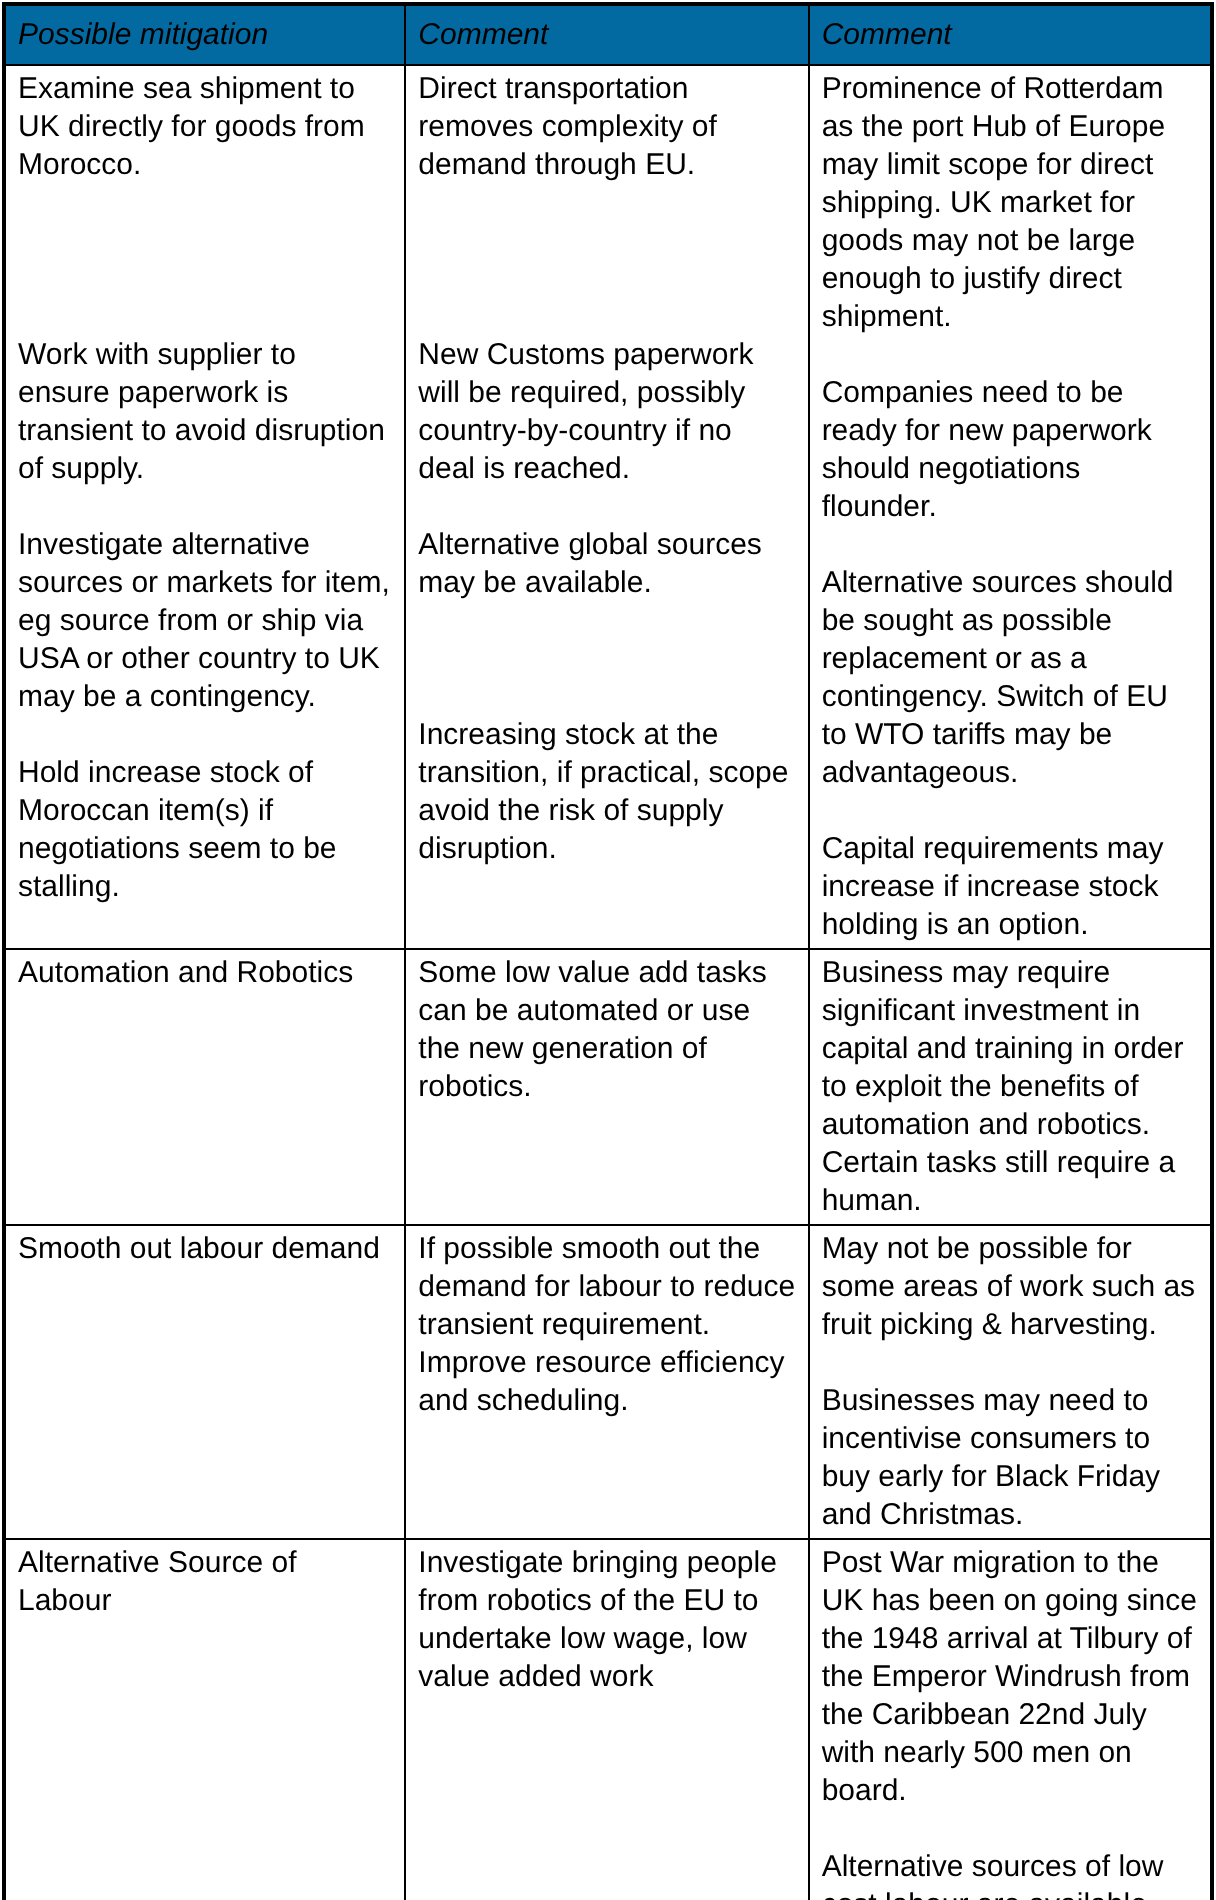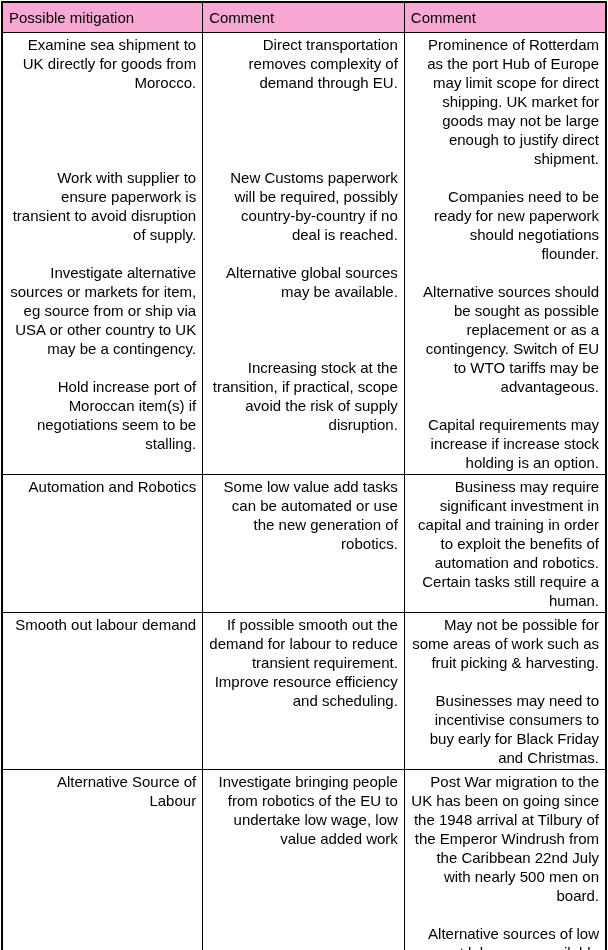--- a/index.html
+++ b/index.html
@@ -25,29 +25,29 @@
     vertical-align: top;
     text-align: left;
     padding: 2px 6px;
     font-size: 15px;
     line-height: 19px;
     font-weight: normal;
     overflow: hidden;
     word-wrap: break-word;
   }
   table.doc-table th {
-    background: #f9a8d4;
+    background: #0369a1;
     padding-top: 5px;
     padding-bottom: 5px;
+    font-style: italic;
   }
   table.doc-table td p {
     margin: 0;
     padding: 0;
     min-height: 19px;
-    text-align: right;
   }
 </style>
 </head>
 <body>
 
 <table class="doc-table">
   <colgroup>
     <col style="width:200px">
     <col style="width:201px">
     <col style="width:201px">
@@ -64,21 +64,21 @@
         <td>
           <p>Examine sea shipment to UK directly for goods from Morocco.</p>
           <p>&nbsp;</p>
           <p>&nbsp;</p>
           <p>&nbsp;</p>
           <p>&nbsp;</p>
           <p>Work with supplier to ensure paperwork is transient to avoid disruption of supply.</p>
           <p>&nbsp;</p>
           <p>Investigate alternative sources or markets for item, eg source from or ship via USA or other country to UK may be a contingency.</p>
           <p>&nbsp;</p>
-          <p>Hold increase port of Moroccan item(s) if negotiations seem to be stalling.</p>
+          <p>Hold increase stock of Moroccan item(s) if negotiations seem to be stalling.</p>
         </td>
         <td>
           <p>Direct transportation removes complexity of demand through EU.</p>
           <p>&nbsp;</p>
           <p>&nbsp;</p>
           <p>&nbsp;</p>
           <p>&nbsp;</p>
           <p>New Customs paperwork will be required, possibly country-by-country if no deal is reached.</p>
           <p>&nbsp;</p>
           <p>Alternative global sources may be available.</p>

